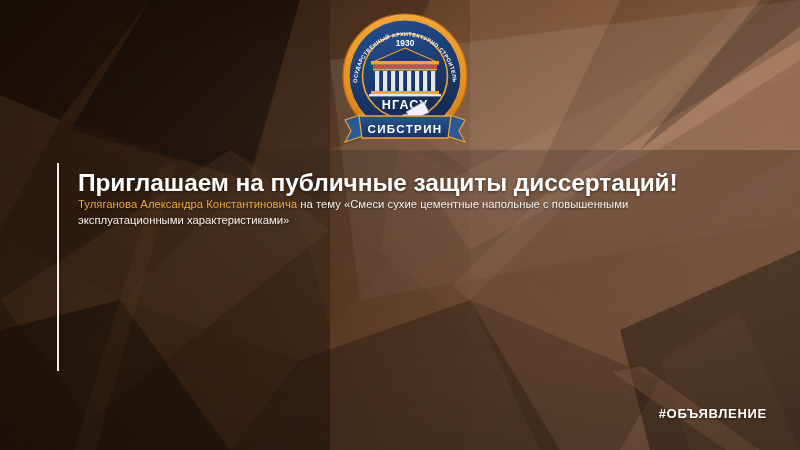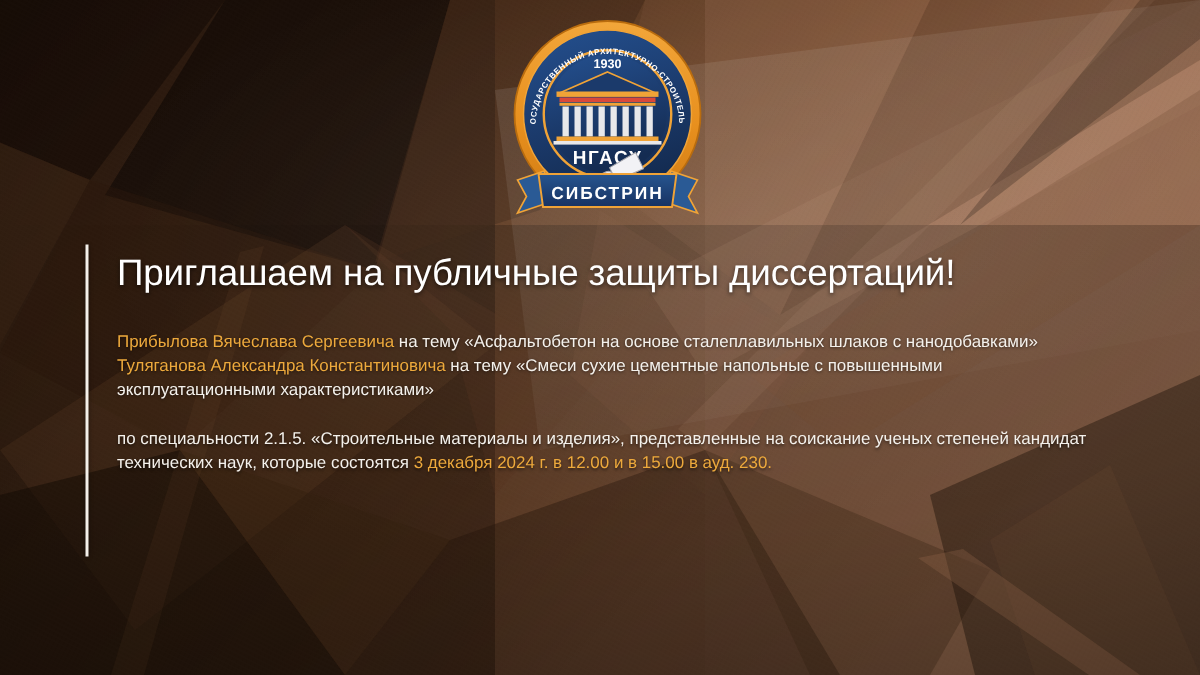--- a/index.html
+++ b/index.html
@@ -65,21 +65,21 @@
   
   #content {
     position: absolute;
     left: 78px;
     top: 168px;
     width: 650px;
   }
   #headline {
     margin: 0;
     font-size: 24.5px;
-    font-weight: normal;
+    font-weight: bold;
     color: #ffffff;
     letter-spacing: -0.1px;
     line-height: 29px;
     text-shadow: 0 1px 3px rgba(0,0,0,.55);
     white-space: nowrap;
   }
   .para {
     margin: 0;
     font-size: 11.3px;
     line-height: 15.8px;
@@ -232,28 +232,23 @@
       </g>
     </svg>
   </div>
 
   <div id="accent-rule"></div>
 
   <div id="content">
 
     <h1 id="headline">Приглашаем на публичные защиты диссертаций!</h1>
 
-    <p class="para" id="para-1">
-      <span class="hl">Прибылова Вячеслава Сергеевича</span><span> на тему «Асфальтобетон на основе сталеплавильных шлаков с нанодобавками»</span>
-    </p>
 
     <p class="para" id="para-2">
       <span class="hl">Туляганова Александра Константиновича</span><span> на тему «Смеси сухие цементные напольные с повышенными эксплуатационными характеристиками»</span>
     </p>
 
-    <p class="para" id="para-3">
-      <span>по специальности 2.1.5. «Строительные материалы и изделия», представленные на соискание ученых степеней кандидат технических наук, которые состоятся </span><span class="hl">3 декабря 2024 г. в 12.00 и в 15.00 в ауд. 230.</span>
-    </p>
 
   </div>
 
+  <div id="hashtag">#ОБЪЯВЛЕНИЕ</div>
 
 </div>
 
 </body></html>

